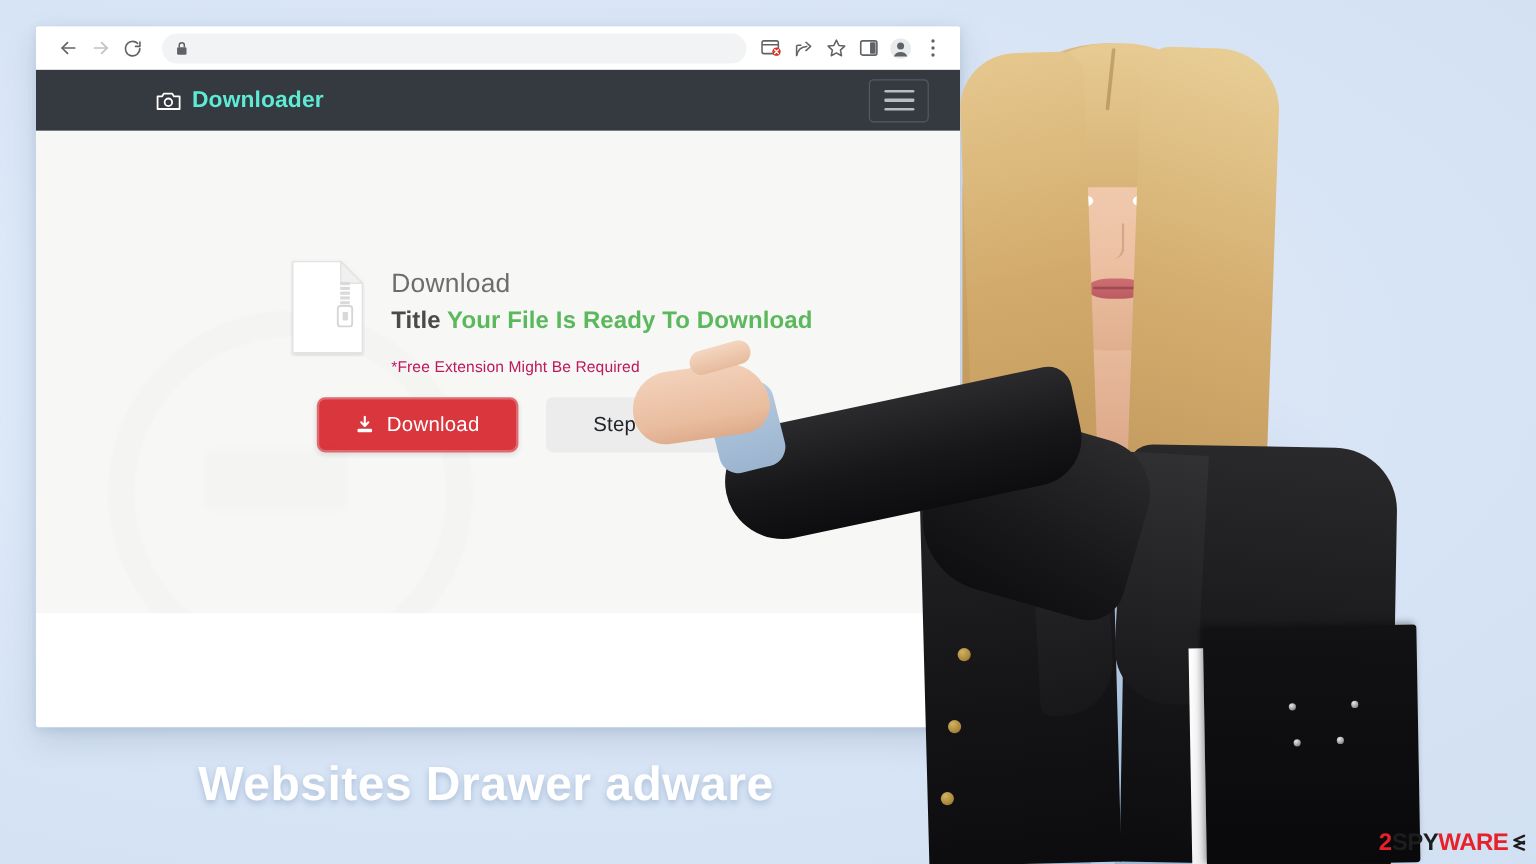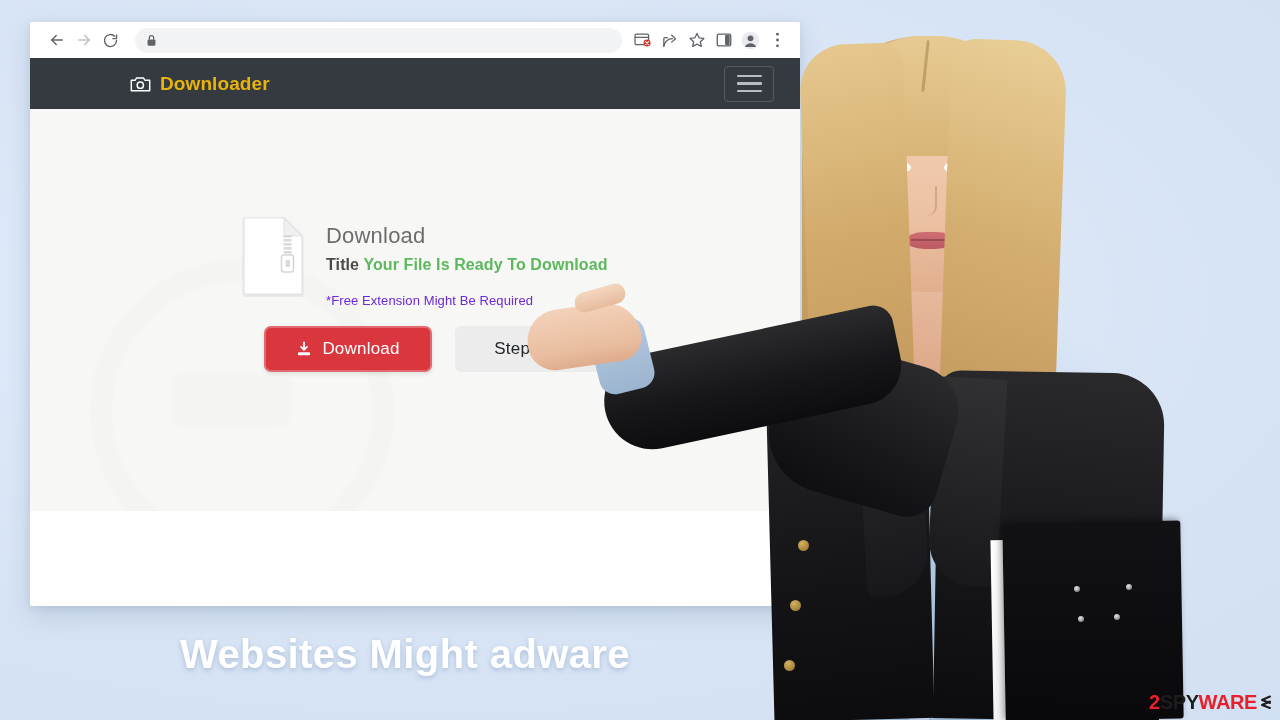--- a/index.html
+++ b/index.html
@@ -89,21 +89,21 @@
     background: #343a40;
     display: flex;
     align-items: center;
     justify-content: space-between;
     padding: 0 26px 0 100px;
   }
   .brand {
     display: flex;
     align-items: center;
     gap: 9px;
-    color: #eab308;
+    color: #5eead4;
     font-size: 19px;
     font-weight: bold;
     letter-spacing: 0.1px;
   }
   .brand .cam { display: flex; align-items: center; }
 
   .hamburger {
     width: 50px; height: 36px;
     border: 1px solid #545b62;
     border-radius: 4px;
@@ -166,31 +166,31 @@
 
   .dl-heading {
     font-size: 22px;
     color: #6d6d6d;
     font-weight: normal;
     letter-spacing: 0.2px;
     line-height: 1.15;
     margin-bottom: 8px;
   }
   .dl-title-row {
-    font-size: 16px;
+    font-size: 20px;
     font-weight: bold;
     color: #4a4a4a;
     letter-spacing: 0.1px;
     margin-bottom: 19px;
     white-space: nowrap;
   }
   .dl-title-row .ready { color: #5cb85c; }
   .dl-note {
     font-size: 13px;
-    color: #6d28d9;
+    color: #be185d;
     letter-spacing: 0.1px;
     white-space: nowrap;
     margin-top: 16px;
   }
 
   .dialog-actions {
     display: flex;
     align-items: center;
     gap: 23px;
     margin-top: 18px;
@@ -604,21 +604,21 @@
 
           <button class="btn-step">
             <span>Step One</span>
           </button>
 
         </div>
       </div>
     </div>
   </div>
 
-  <div class="caption">Websites Might adware</div>
+  <div class="caption">Websites Drawer adware</div>
 
   <div class="presenter">
     <div class="p-shadow"></div>
 
     <div class="p-hair-back"></div>
     <div class="p-neck"></div>
 
     <div class="p-shirt"></div>
     <div class="p-shirt-placket"></div>
     <div class="p-btn" style="top:452px"></div>

